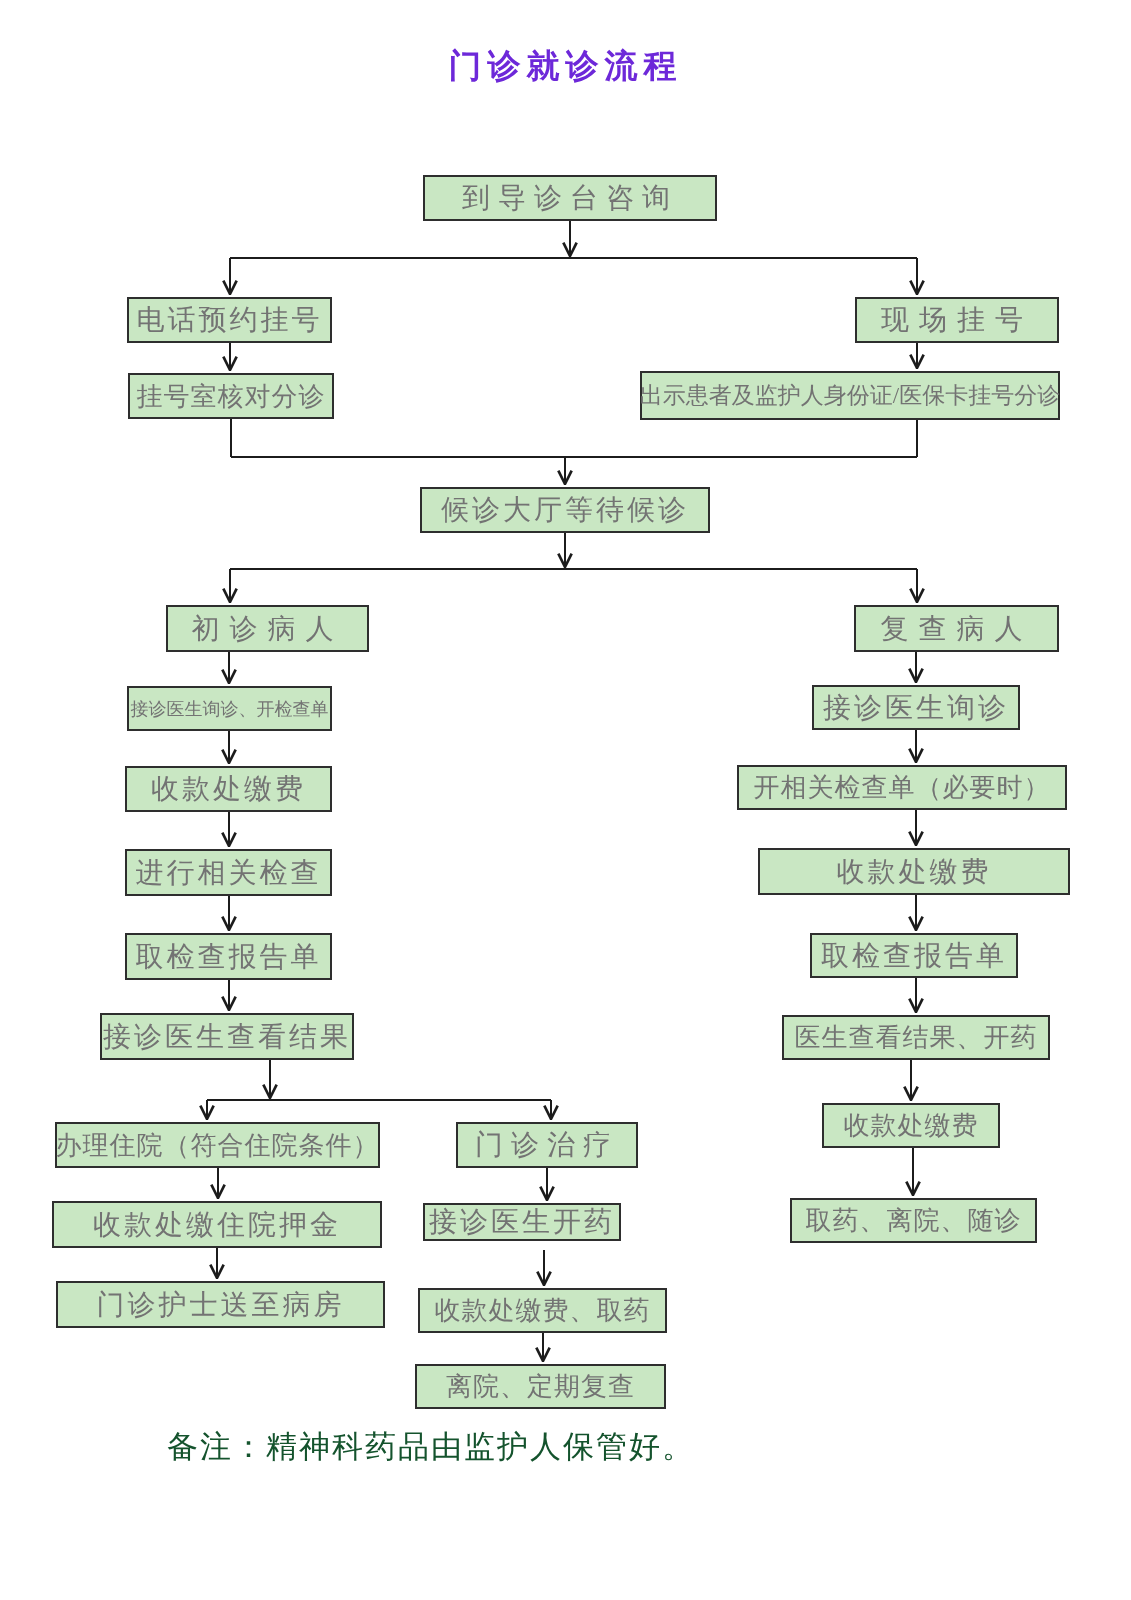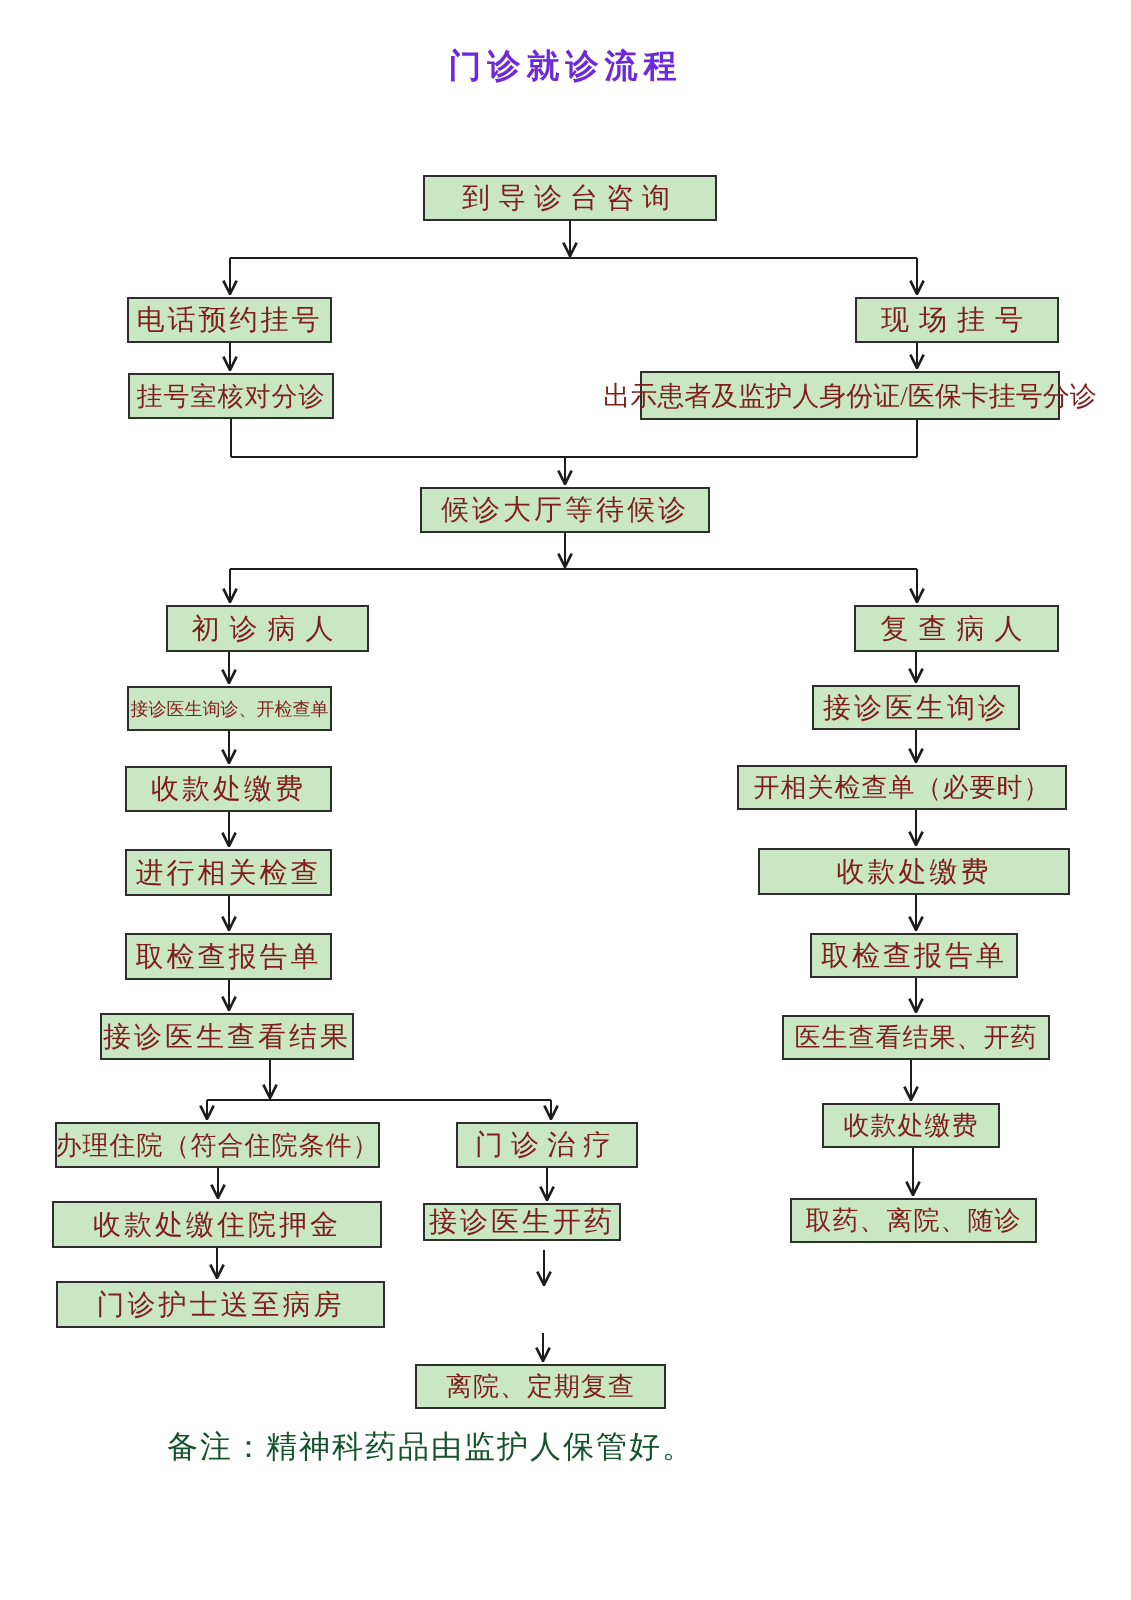--- a/index.html
+++ b/index.html
@@ -19,26 +19,26 @@
   }
   .connectors{position:absolute;left:0;top:0;width:1131px;height:1600px;}
   .connectors path{stroke:#1c1c1c;stroke-width:2;fill:none;}
   .node{
     position:absolute;
     box-sizing:border-box;
     display:flex;align-items:center;justify-content:center;
     background:#c9e7c3;
     border:2px solid #2e2e2e;
     font-size:28px;letter-spacing:3px;
-    color:#7f1d1d;
+    color:#737373;
     white-space:nowrap;
     text-align:center;
   }
   .fs26{font-size:26px;letter-spacing:1px;}
-  .fs21{font-size:27px;letter-spacing:0;}
+  .fs21{font-size:23px;letter-spacing:0;}
   .fs18{font-size:18px;letter-spacing:0;}
   .sp8{letter-spacing:8px;}
   .sp10{letter-spacing:10px;margin-left:39px;}
   .note{
     position:absolute;left:167px;top:1426px;
     font-size:31px;letter-spacing:2px;color:#14532d;
   }
 </style>
 </head>
 <body>
@@ -121,20 +121,21 @@
   <div class="node" style="left:125px;top:849px;width:207px;height:47px">进行相关检查</div>
   <div class="node" style="left:125px;top:933px;width:207px;height:47px">取检查报告单</div>
   <div class="node" style="left:100px;top:1013px;width:254px;height:47px">接诊医生查看结果</div>
 
   <div class="node fs26" style="left:55px;top:1122px;width:325px;height:46px">办理住院（符合住院条件）</div>
   <div class="node" style="left:52px;top:1201px;width:330px;height:47px">收款处缴住院押金</div>
   <div class="node" style="left:56px;top:1281px;width:329px;height:47px">门诊护士送至病房</div>
 
   <div class="node sp8" style="left:456px;top:1122px;width:182px;height:46px">门诊治疗</div>
   <div class="node" style="left:423px;top:1203px;width:198px;height:38px">接诊医生开药</div>
+  <div class="node fs26" style="left:418px;top:1288px;width:249px;height:45px">收款处缴费、取药</div>
   <div class="node fs26" style="left:415px;top:1364px;width:251px;height:45px">离院、定期复查</div>
 
   <div class="node sp10" style="left:815px;top:605px;width:205px;height:47px">复查病人</div>
   <div class="node" style="left:812px;top:685px;width:208px;height:45px">接诊医生询诊</div>
   <div class="node fs26" style="left:737px;top:765px;width:330px;height:45px">开相关检查单（必要时）</div>
   <div class="node" style="left:758px;top:848px;width:312px;height:47px">收款处缴费</div>
   <div class="node" style="left:810px;top:933px;width:208px;height:45px">取检查报告单</div>
   <div class="node fs26" style="left:782px;top:1015px;width:268px;height:45px">医生查看结果、开药</div>
   <div class="node fs26" style="left:822px;top:1103px;width:178px;height:45px">收款处缴费</div>
   <div class="node fs26" style="left:790px;top:1198px;width:247px;height:45px">取药、离院、随诊</div>

